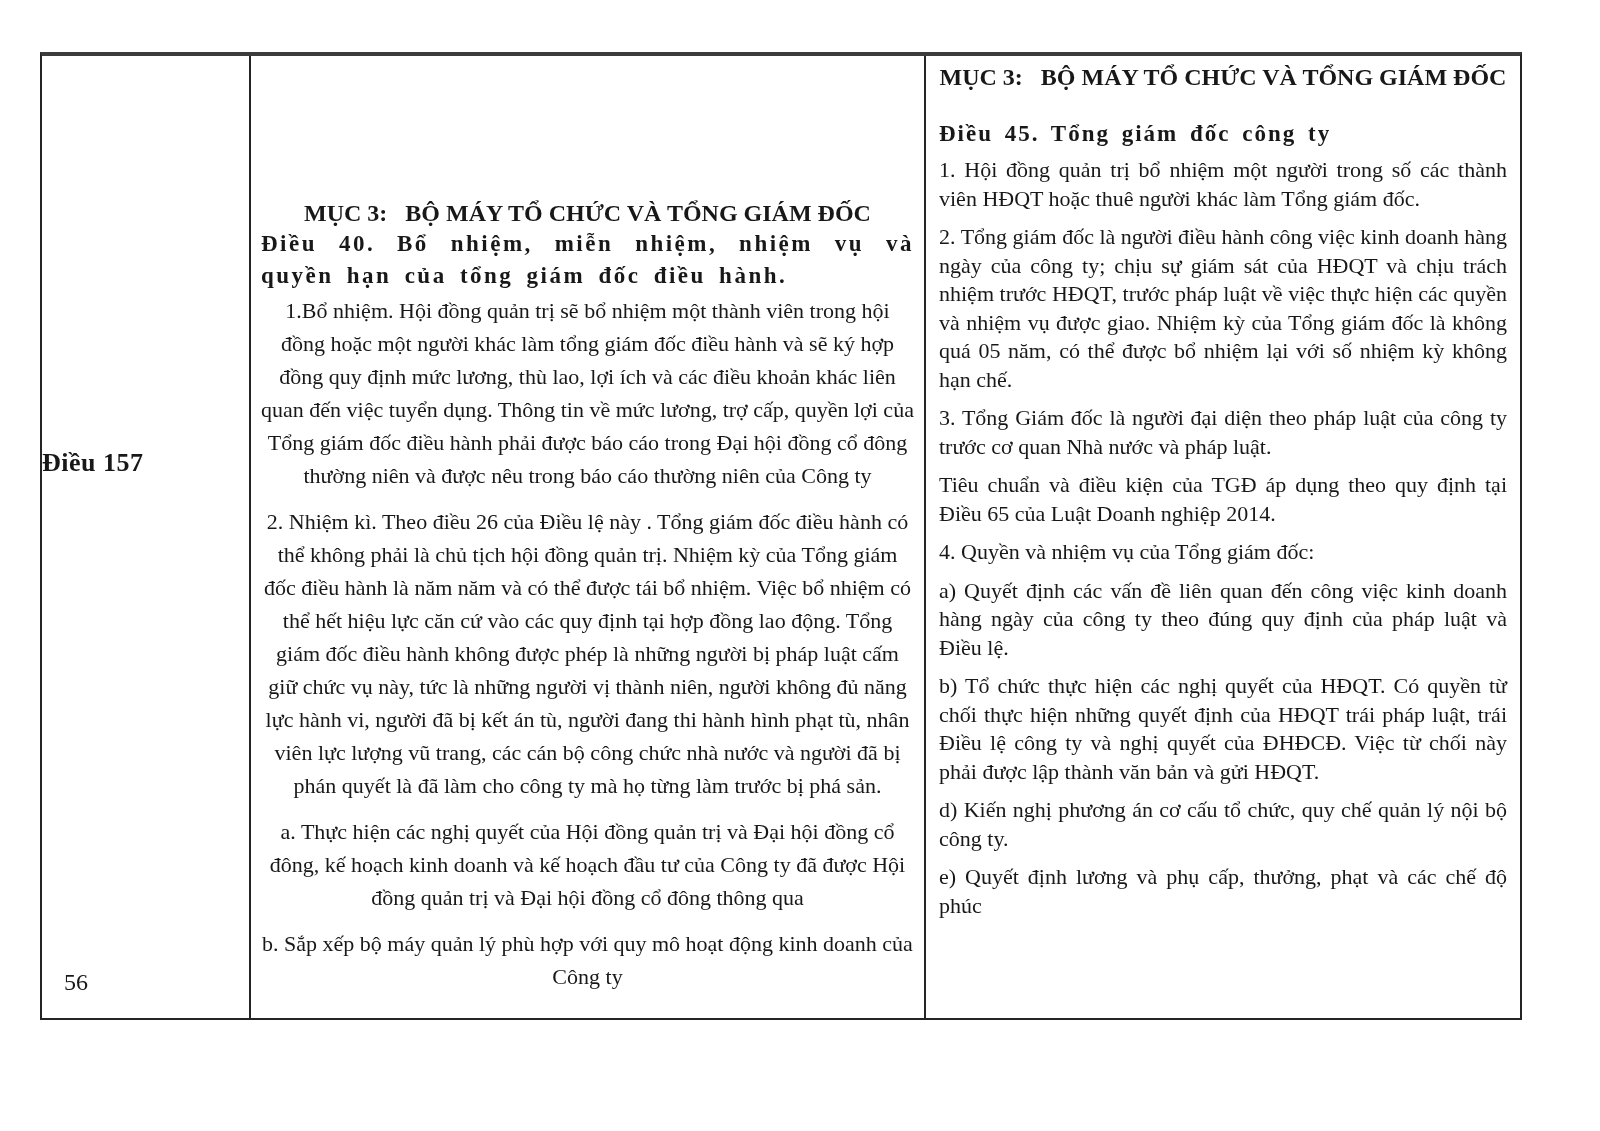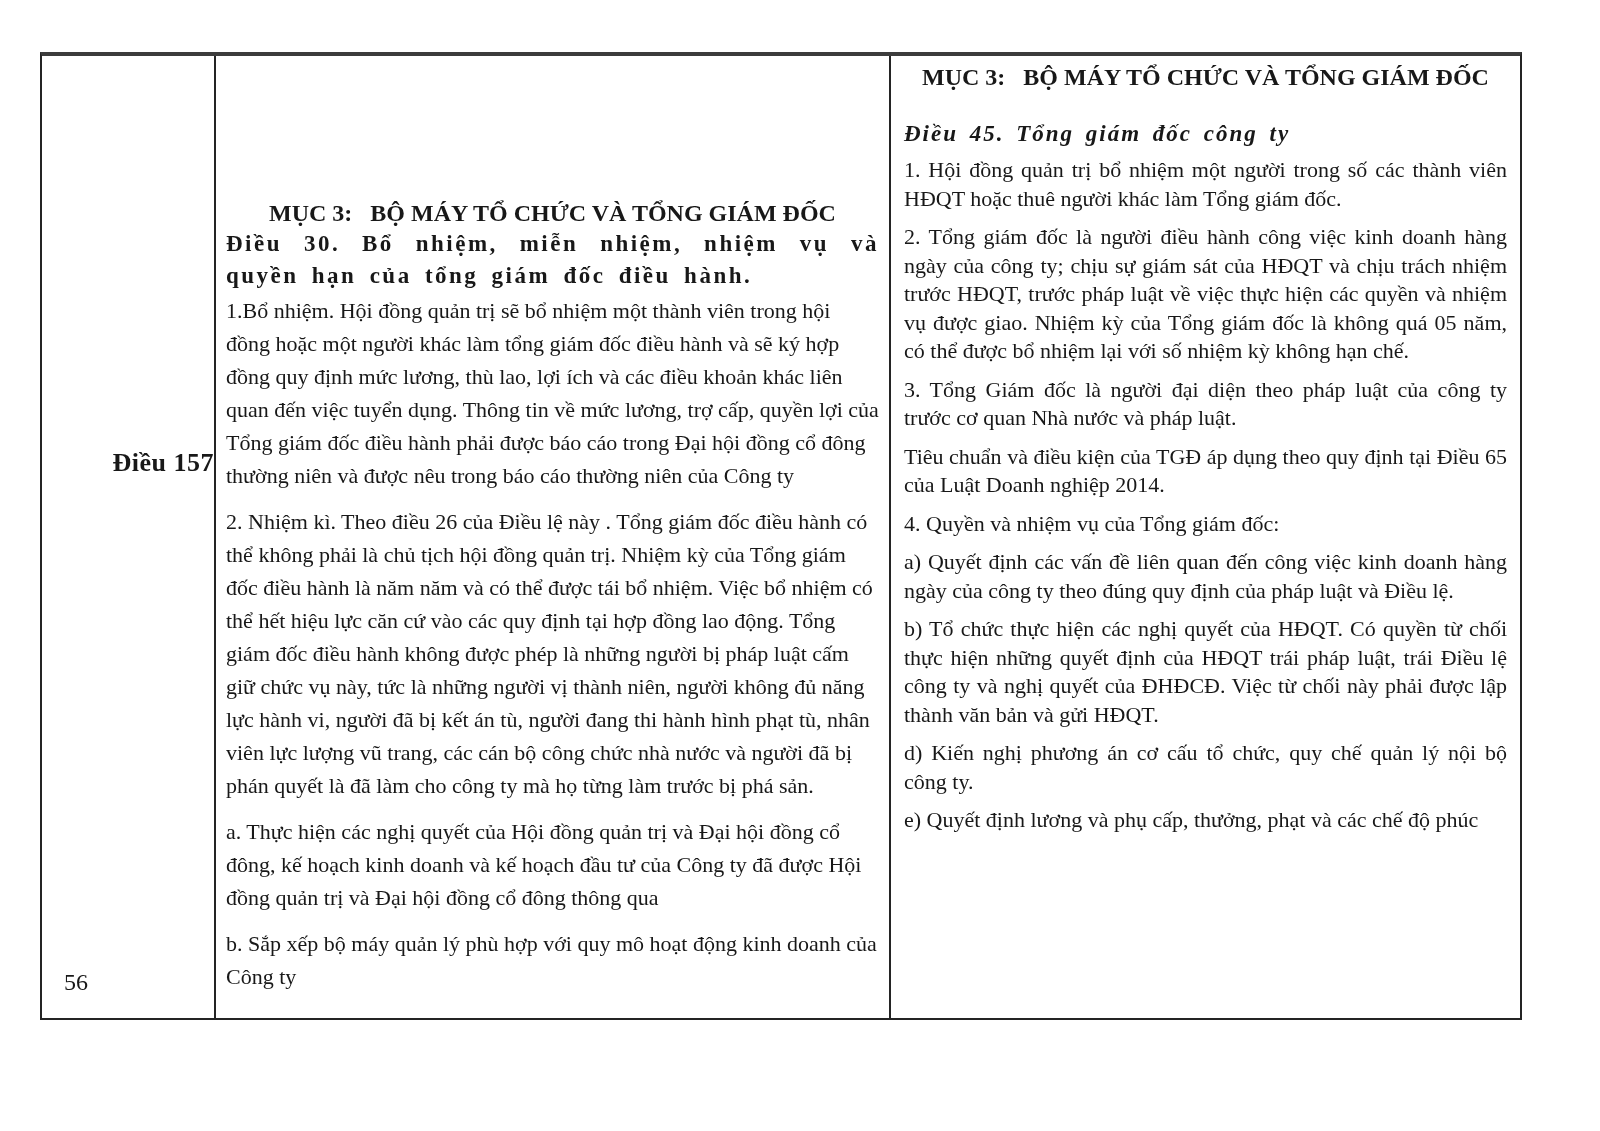--- a/index.html
+++ b/index.html
@@ -20,23 +20,23 @@
     display: flex;
     border: 2px solid #242424;
     border-top: 4px solid #3c3c3c;
     background: #ffffff;
   }
 
   .cell { overflow: hidden; }
 
   .cell-left {
     flex: none;
-    width: 174px;
+    width: 209px;
     border-right: 2px solid #242424;
-    text-align: right;
+    text-align: left;
     padding-top: 392px;
   }
   .article-ref {
     font-weight: 700;
     font-size: 26px;
     letter-spacing: 0.5px;
   }
 
   .cell-mid {
     flex: none;
@@ -57,21 +57,21 @@
     font-weight: 700;
     font-size: 23px;
     line-height: 32px;
     letter-spacing: 2.5px;
     word-spacing: 5px;
     text-align: justify;
     margin-bottom: 2px;
   }
   .cell-mid p {
     margin: 0 0 13px 0;
-    text-align: left;
+    text-align: center;
   }
 
   .cell-right {
     flex: 1 1 auto;
     padding: 6px 13px 0 13px;
     font-size: 22px;
     line-height: 28.5px;
   }
   .cell-right .section-heading {
     font-weight: 700;
@@ -81,21 +81,20 @@
     white-space: pre-wrap;
     margin-bottom: 27px;
   }
   .cell-right .article-heading {
     font-weight: 700;
     font-size: 23px;
     line-height: 30px;
     letter-spacing: 2px;
     word-spacing: 4px;
     margin-bottom: 7px;
-    font-style: italic;
   }
   .cell-right p {
     margin: 0 0 10px 0;
     text-align: justify;
   }
 
   .page-number {
     position: absolute;
     left: 64px;
     top: 969px;
@@ -106,21 +105,21 @@
 <body>
 
 <div class="doc-table">
 
   <div class="cell cell-left">
     <div class="article-ref">Điều 157</div>
   </div>
 
   <div class="cell cell-mid">
     <div class="section-heading">MỤC 3:   BỘ MÁY TỔ CHỨC VÀ TỔNG GIÁM ĐỐC</div>
-    <div class="article-heading">Điều 30. Bổ nhiệm, miễn nhiệm, nhiệm vụ và quyền hạn của tổng giám đốc điều hành.</div>
+    <div class="article-heading">Điều 40. Bổ nhiệm, miễn nhiệm, nhiệm vụ và quyền hạn của tổng giám đốc điều hành.</div>
     <p>1.Bổ nhiệm. Hội đồng quản trị sẽ bổ nhiệm một thành viên trong hội đồng hoặc một người khác làm tổng giám đốc điều hành và sẽ ký hợp đồng quy định mức lương, thù lao, lợi ích và các điều khoản khác liên quan đến việc tuyển dụng. Thông tin về mức lương, trợ cấp, quyền lợi của Tổng giám đốc điều hành phải được báo cáo trong Đại hội đồng cổ đông thường niên và được nêu trong báo cáo thường niên của Công ty</p>
     <p>2. Nhiệm kì. Theo điều 26 của Điều lệ này . Tổng giám đốc điều hành có thể không phải là chủ tịch hội đồng quản trị. Nhiệm kỳ của Tổng giám đốc điều hành là năm năm và có thể được tái bổ nhiệm. Việc bổ nhiệm có thể hết hiệu lực căn cứ vào các quy định tại hợp đồng lao động. Tổng giám đốc điều hành không được phép là những người bị pháp luật cấm giữ chức vụ này, tức là những người vị thành niên, người không đủ năng lực hành vi, người đã bị kết án tù, người đang thi hành hình phạt tù, nhân viên lực lượng vũ trang, các cán bộ công chức nhà nước và người đã bị phán quyết là đã làm cho công ty mà họ từng làm trước bị phá sản.</p>
     <p>a. Thực hiện các nghị quyết của Hội đồng quản trị và Đại hội đồng cổ đông, kế hoạch kinh doanh và kế hoạch đầu tư của Công ty đã được Hội đồng quản trị và Đại hội đồng cổ đông thông qua</p>
     <p>b. Sắp xếp bộ máy quản lý phù hợp với quy mô hoạt động kinh doanh của Công ty</p>
   </div>
 
   <div class="cell cell-right">
     <div class="section-heading">MỤC 3:   BỘ MÁY TỔ CHỨC VÀ TỔNG GIÁM ĐỐC</div>
     <div class="article-heading">Điều 45. Tổng giám đốc công ty</div>
     <p>1. Hội đồng quản trị bổ nhiệm một người trong số các thành viên HĐQT hoặc thuê người khác làm Tổng giám đốc.</p>

